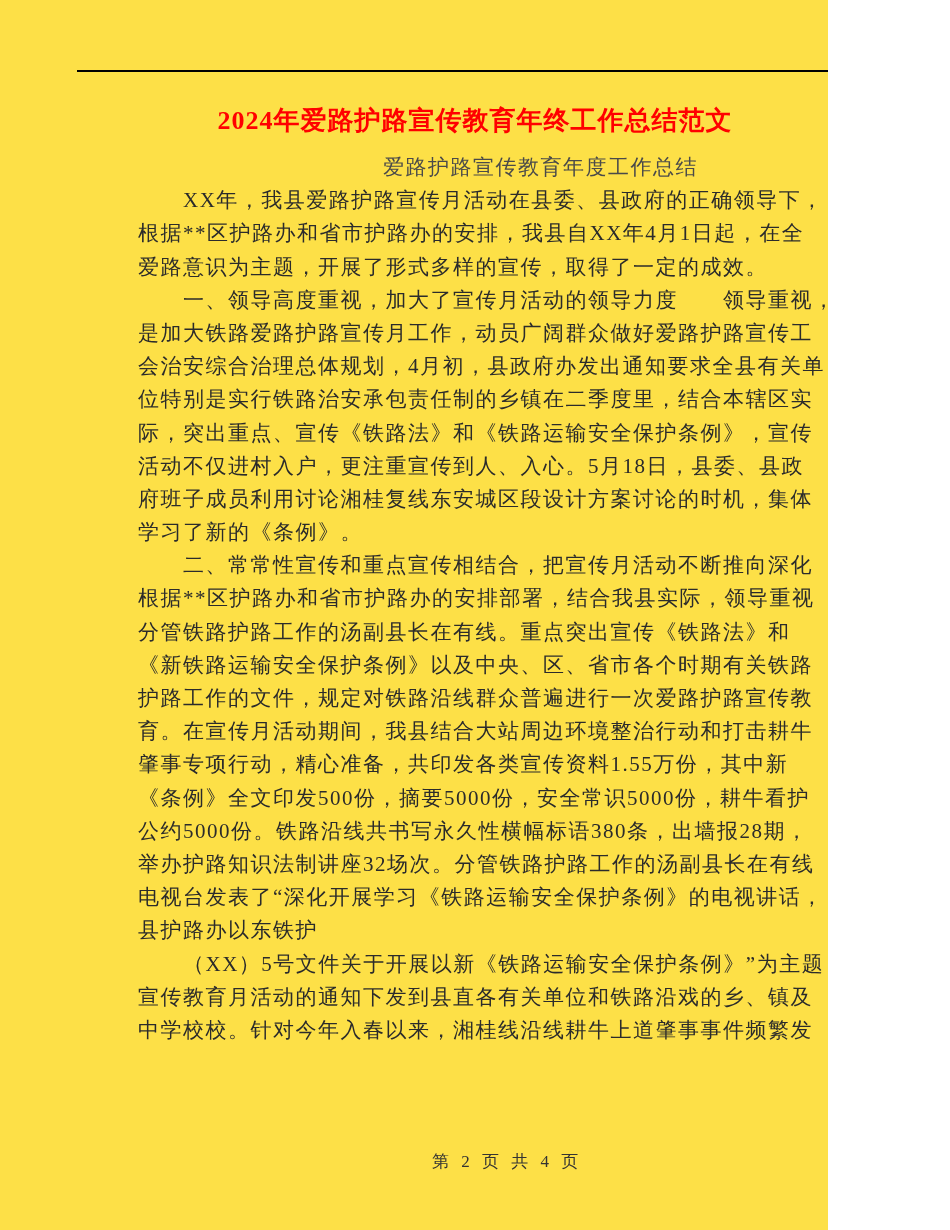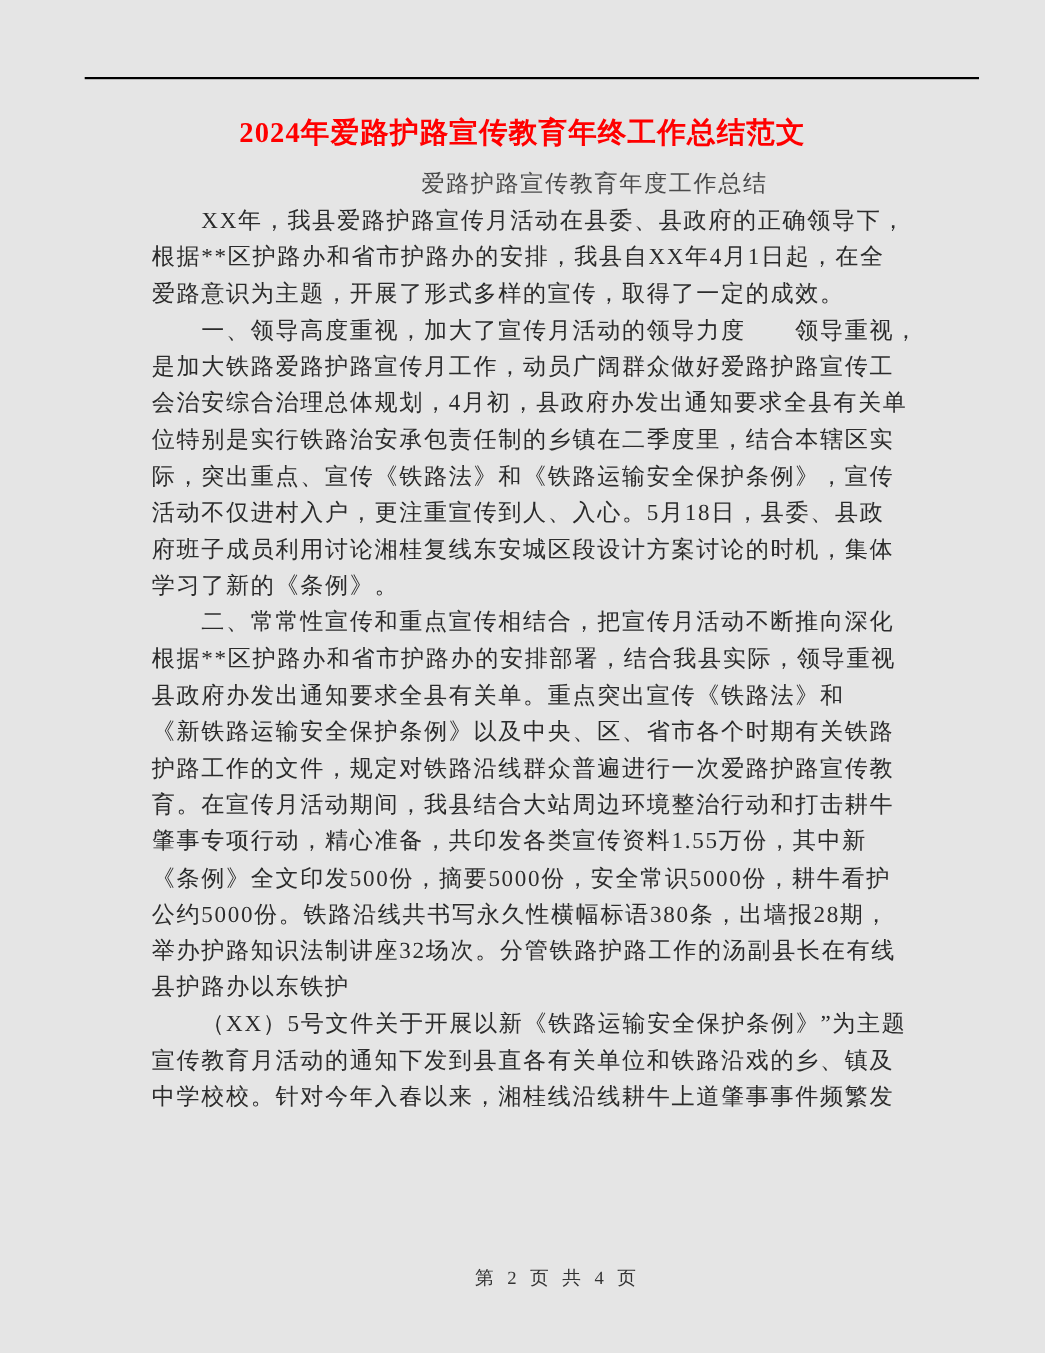--- a/index.html
+++ b/index.html
@@ -2,23 +2,23 @@
 <html><head>
 <meta charset="utf-8">
 <style>
   html, body {
     margin: 0;
     padding: 0;
     background: #ffffff;
   }
   .page {
     position: relative;
-    width: 950px;
+    width: 828px;
     height: 1230px;
-    background: #e5e5e5;
+    background: #fde047;
     overflow: hidden;
     font-family: "Liberation Serif", "DejaVu Serif", serif;
   }
   .header-rule {
     position: absolute;
     left: 77px;
     top: 70px;
     width: 813px;
     height: 2px;
     background: #000000;
@@ -86,27 +86,28 @@
       <div class="line indent">一、领导高度重视，加大了宣传月活动的领导力度　　领导重视，</div>
       <div class="line">是加大铁路爱路护路宣传月工作，动员广阔群众做好爱路护路宣传工</div>
       <div class="line">会治安综合治理总体规划，4月初，县政府办发出通知要求全县有关单</div>
       <div class="line">位特别是实行铁路治安承包责任制的乡镇在二季度里，结合本辖区实</div>
       <div class="line">际，突出重点、宣传《铁路法》和《铁路运输安全保护条例》，宣传</div>
       <div class="line">活动不仅进村入户，更注重宣传到人、入心。5月18日，县委、县政</div>
       <div class="line">府班子成员利用讨论湘桂复线东安城区段设计方案讨论的时机，集体</div>
       <div class="line">学习了新的《条例》。</div>
       <div class="line indent">二、常常性宣传和重点宣传相结合，把宣传月活动不断推向深化</div>
       <div class="line">根据**区护路办和省市护路办的安排部署，结合我县实际，领导重视</div>
-      <div class="line">县政府办发出通知要求全县有关单。重点突出宣传《铁路法》和</div>
+      <div class="line">分管铁路护路工作的汤副县长在有线。重点突出宣传《铁路法》和</div>
       <div class="line">《新铁路运输安全保护条例》以及中央、区、省市各个时期有关铁路</div>
       <div class="line">护路工作的文件，规定对铁路沿线群众普遍进行一次爱路护路宣传教</div>
       <div class="line">育。在宣传月活动期间，我县结合大站周边环境整治行动和打击耕牛</div>
       <div class="line">肇事专项行动，精心准备，共印发各类宣传资料1.55万份，其中新</div>
       <div class="line">《条例》全文印发500份，摘要5000份，安全常识5000份，耕牛看护</div>
       <div class="line">公约5000份。铁路沿线共书写永久性横幅标语380条，出墙报28期，</div>
       <div class="line">举办护路知识法制讲座32场次。分管铁路护路工作的汤副县长在有线</div>
+      <div class="line">电视台发表了“深化开展学习《铁路运输安全保护条例》的电视讲话，</div>
       <div class="line">县护路办以东铁护</div>
       <div class="line indent">（XX）5号文件关于开展以新《铁路运输安全保护条例》”为主题</div>
       <div class="line">宣传教育月活动的通知下发到县直各有关单位和铁路沿戏的乡、镇及</div>
       <div class="line">中学校校。针对今年入春以来，湘桂线沿线耕牛上道肇事事件频繁发</div>
     </div>
   <div class="page-footer">第 2 页 共 4 页</div>
 </div>
 
 </body></html>

